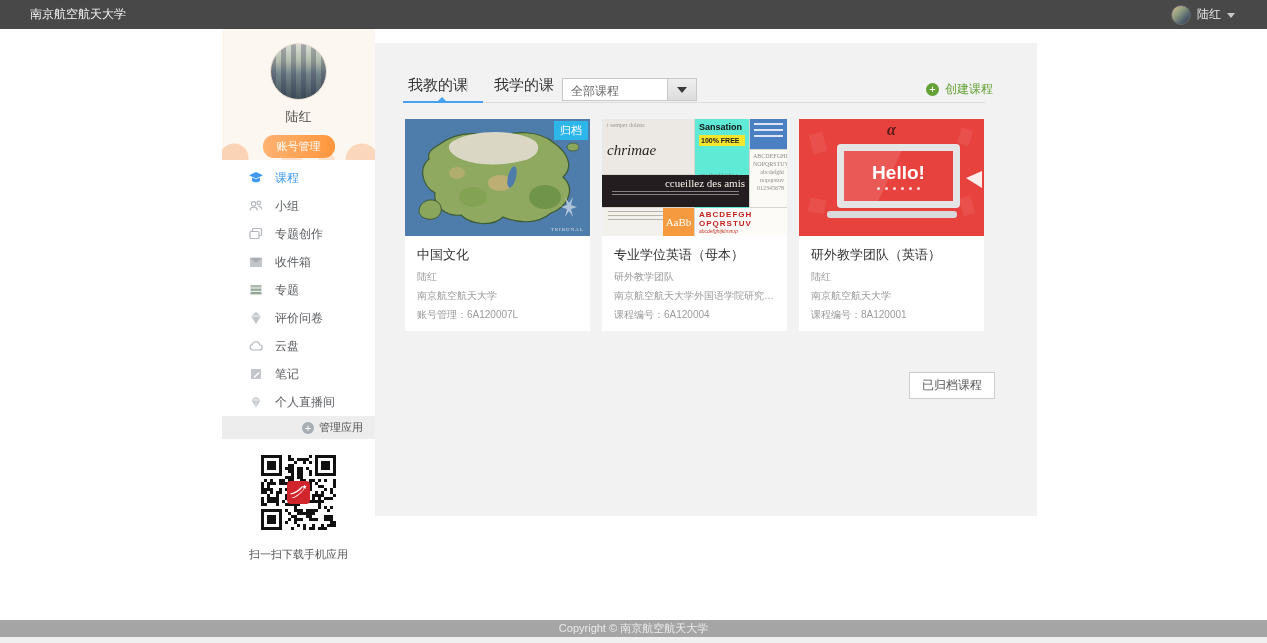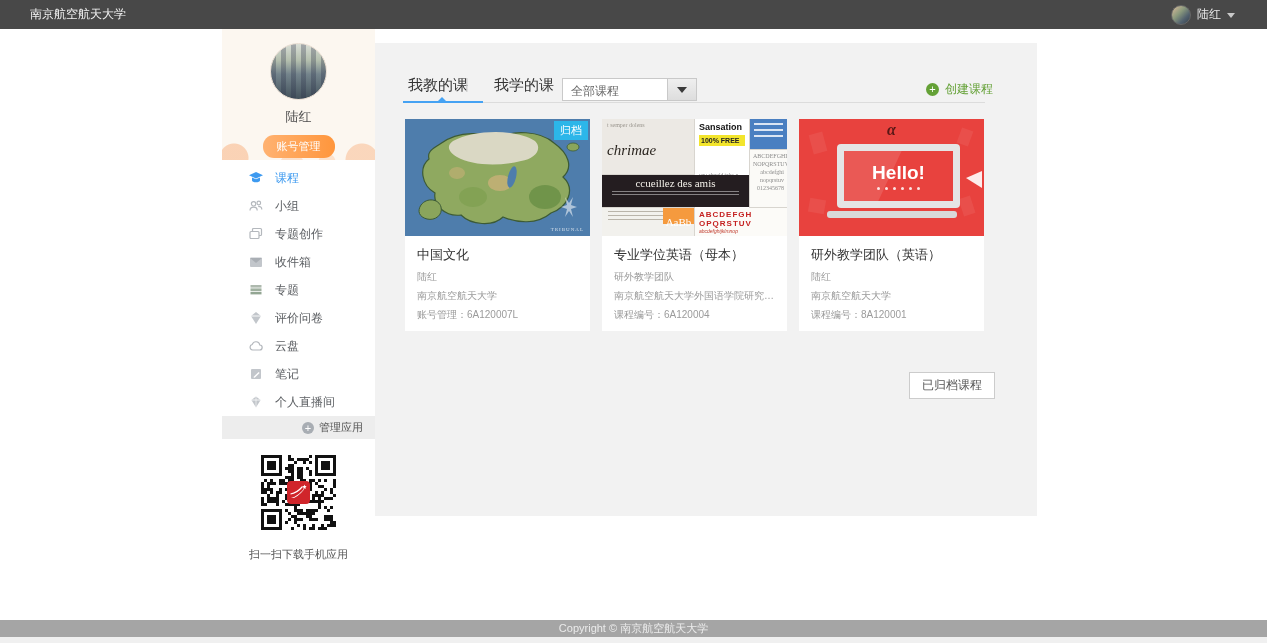--- a/index.html
+++ b/index.html
@@ -86,37 +86,37 @@
             font-family:"Liberation Sans",sans-serif;}
   
   .tlogo{position:absolute;right:6px;bottom:4px;color:rgba(255,255,255,.75);font-size:5px;
          letter-spacing:1px;font-family:"Liberation Serif",serif;}
   
   .typo{background:#d8d5cf;font-family:"Liberation Serif",serif;}
   .typo div{position:absolute;box-sizing:border-box;overflow:hidden;}
   .t-a{left:0;top:0;width:92px;height:55px;background:#ece9e4;padding:3px 5px;}
   .t-a1{display:block;font-size:6px;color:#9a968e;}
   .t-a2{display:block;font-size:15px;color:#2b2620;margin-top:14px;font-style:italic;}
-  .t-b{left:93px;top:0;width:54px;height:90px;background:#ffffff;padding:3px 4px;
+  .t-b{left:93px;top:0;width:54px;height:90px;background:#5eead4;padding:3px 4px;
        font-family:"Liberation Sans",sans-serif;}
   .t-b1{display:block;font-size:9px;font-weight:bold;color:#111;}
   .t-b2{display:block;background:#f3e52c;color:#222;font-size:7px;font-weight:bold;
         padding:2px 2px;margin-top:3px;}
   .t-b3{display:block;font-size:5px;color:#777;margin-top:26px;}
   .t-c{left:148px;top:0;width:37px;height:30px;background:#4a7fc1;}
   .t-c i{display:block;height:2px;background:rgba(255,255,255,.8);margin:4px 4px 0;}
   .t-d{left:148px;top:31px;width:37px;height:57px;background:#fbfaf7;padding:2px 3px;
        text-align:right;}
   .t-d span{display:block;font-size:6px;line-height:8px;color:#8d8d8d;}
-  .t-e{left:0;top:56px;width:147px;height:32px;background:#241d20;padding:2px 4px;text-align:center;}
+  .t-e{left:0;top:56px;width:147px;height:32px;background:#241d20;padding:2px 4px;text-align:right;}
   .t-e .e1{font-size:11px;color:#f4f1ea;display:block;}
   .t-e i{display:block;height:1px;background:rgba(255,255,255,.45);margin:2px 6px 0;}
   .t-f{left:0;top:89px;width:92px;height:28px;background:#f2f1ed;}
   .t-f i{display:block;height:1px;margin:3px 6px 0;background:#b9b4aa;}
-  .t-f .aabb{position:absolute;right:0;top:0;width:31px;height:16px;background:#f59a3e;color:#fff;
+  .t-f .aabb{position:absolute;right:0;top:0;width:31px;height:44px;background:#f59a3e;color:#fff;
         font-size:11px;text-align:center;line-height:28px;}
   .t-g{left:93px;top:89px;width:92px;height:28px;background:#fcfbf8;padding:2px 4px;
        font-family:"Liberation Sans",sans-serif;}
   .t-g .red1,.t-g .red2{display:block;font-size:8px;font-weight:bold;color:#c52222;line-height:9px;
        letter-spacing:1px;}
   .t-g .red3{display:block;font-size:5px;color:#c0392b;font-style:italic;}
   
   .hello{background:#e8423e;}
   .hello .doodle{position:absolute;background:rgba(255,255,255,.07);}
   .glyph{position:absolute;left:50%;top:2px;transform:translateX(-50%);

